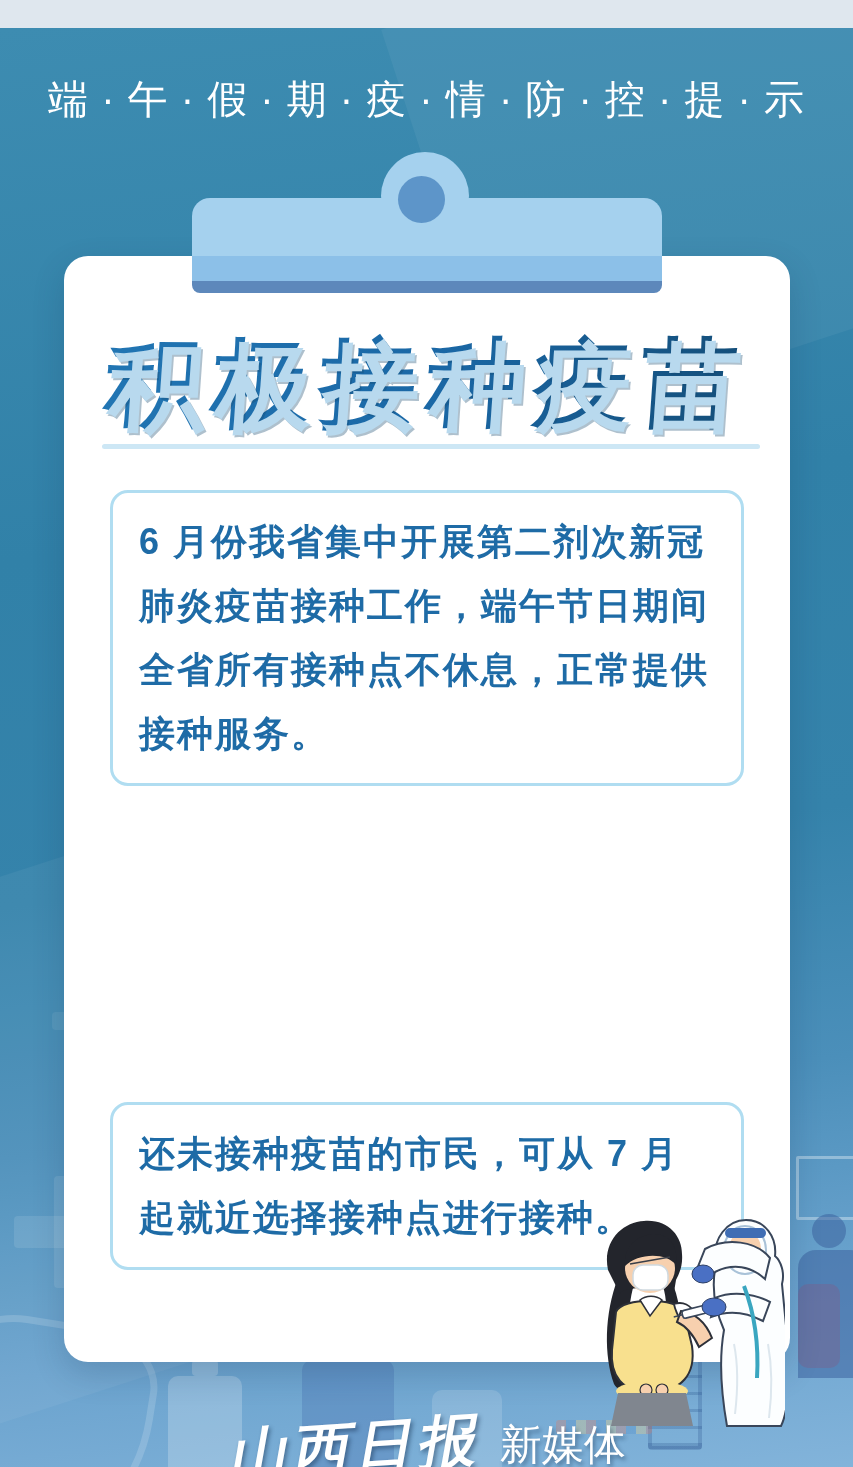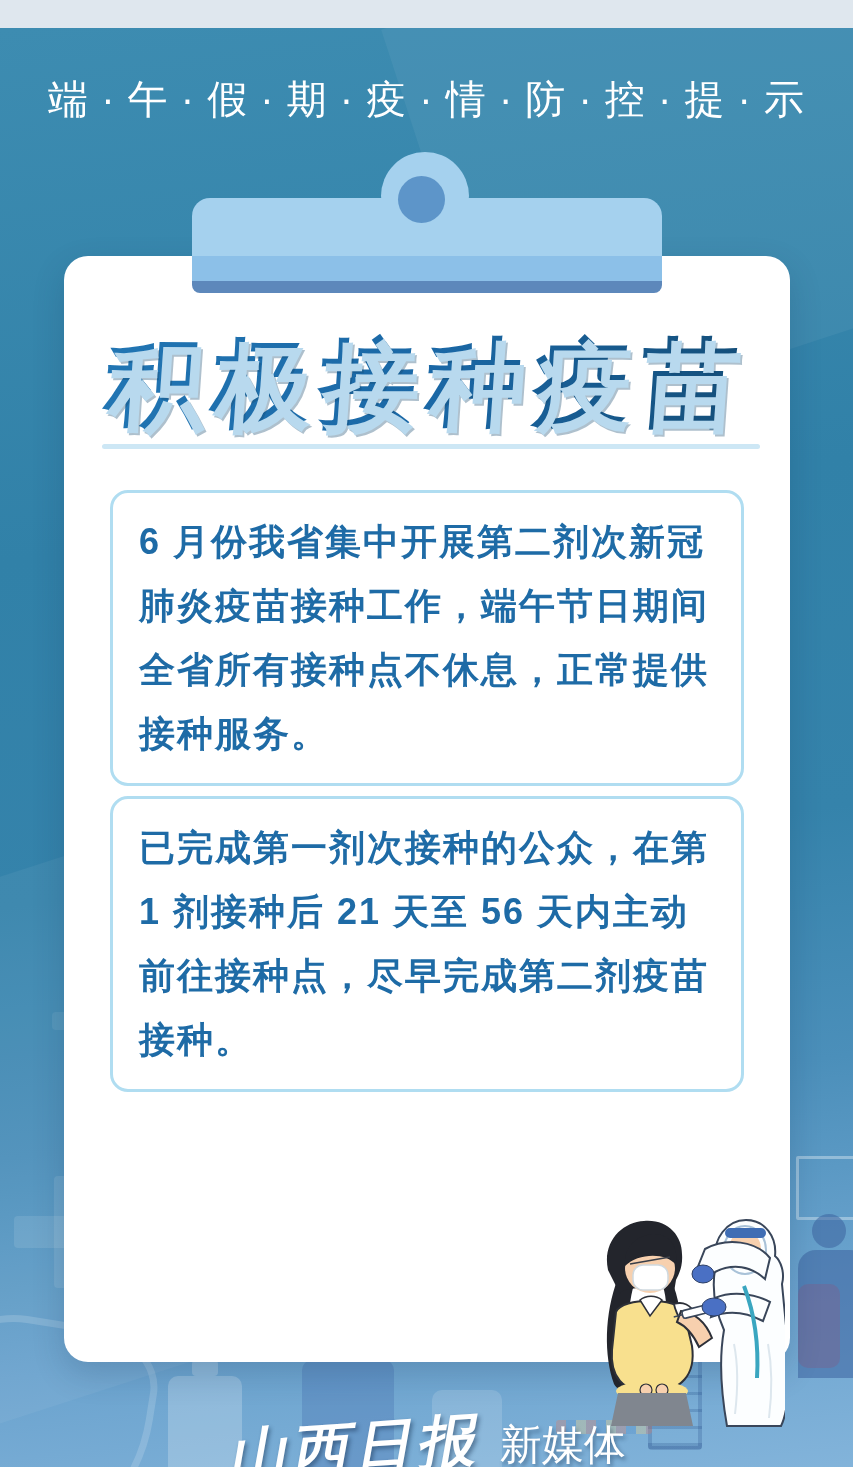--- a/index.html
+++ b/index.html
@@ -113,21 +113,21 @@
   <div class="clip-knob-ring"></div>
   <div class="clip-bar"></div>
   <div class="clip-knob-hole"></div>
   <div class="clip-strip-mid"></div>
   <div class="clip-strip-dark"></div>
 
   <div class="card">
     <div class="card-title">积极接种疫苗</div>
     <div class="card-divider"></div>
     <div class="info-box box-1">6 月份我省集中开展第二剂次新冠肺炎疫苗接种工作，端午节日期间全省所有接种点不休息，正常提供接种服务。</div>
-    <div class="info-box box-2">已完成第一剂次接种的公众，在第 1 剂接种后 21 天至 56 天内主动前往接种点，尽早完成第二剂疫苗接种。</div>
+    <div class="info-box box-3">还未接种疫苗的市民，可从 7 月起就近选择接种点进行接种。</div>
   </div>
 
   <svg class="illustration" viewBox="0 0 207 234" xmlns="http://www.w3.org/2000/svg">
 
     <g>
       <path d="M40,84 C26,120 26,162 36,190 C40,198 54,200 56,192 C48,160 48,118 56,90 Z" fill="#23252c"></path>
       <path d="M30,76 C24,48 44,28 66,27 C90,25 104,42 104,60 C105,72 101,80 98,86 L96,98 C94,92 42,92 42,100 Z" fill="#23252c"></path>
       <path d="M92,84 C102,104 104,126 100,142 L86,134 C90,114 88,98 83,88 Z" fill="#23252c"></path>
       <circle cx="72" cy="74" r="25" fill="#f7d0ae"></circle>
       <path d="M47,72 C45,46 70,37 83,41 C96,45 100,58 98,71 C88,58 60,59 47,72 Z" fill="#23252c"></path>

